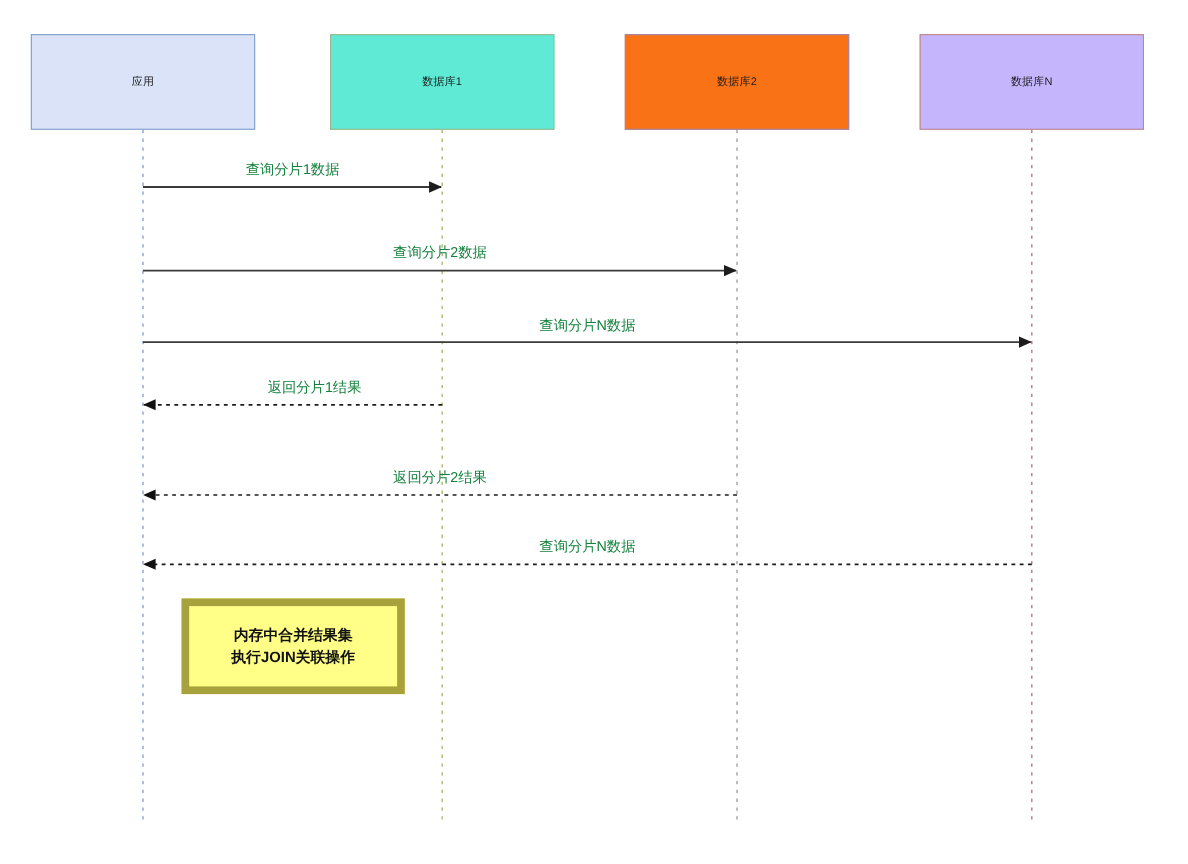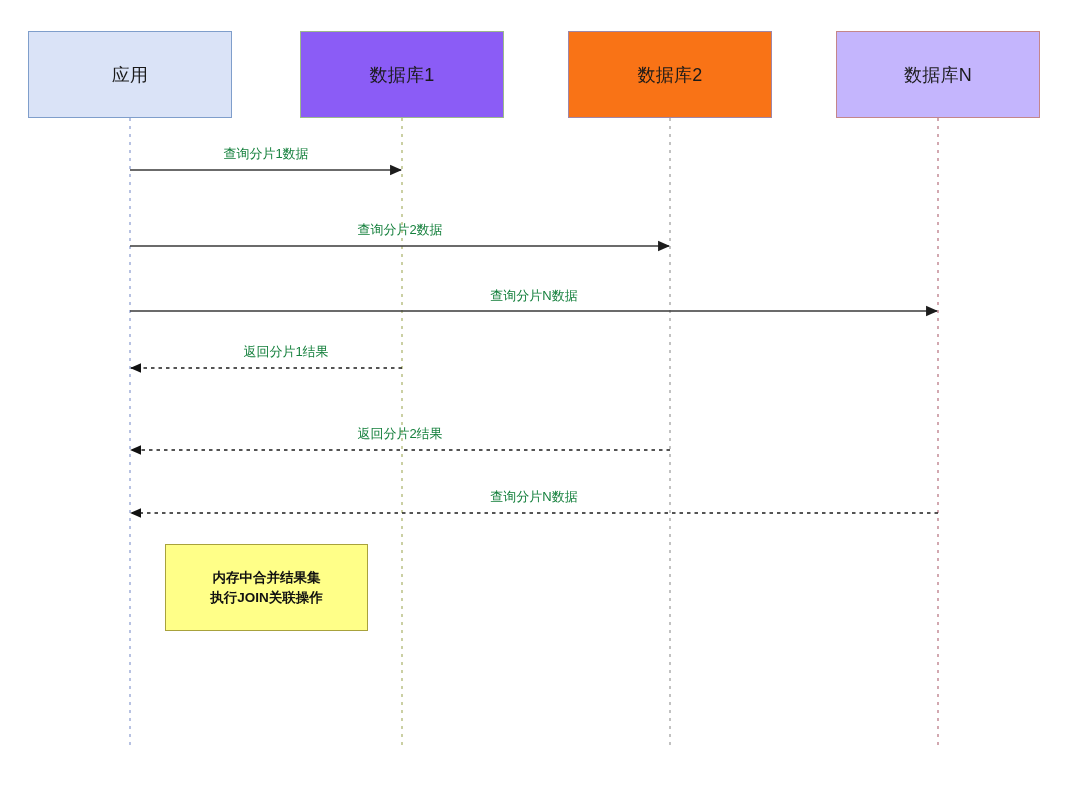--- a/index.html
+++ b/index.html
@@ -35,42 +35,42 @@
   .participant {
     position: absolute;
     box-sizing: border-box;
     border-width: 1px;
     border-style: solid;
     display: flex;
     align-items: center;
     justify-content: center;
   }
   .participant .plabel {
-    font-size: 18px;
+    font-size: 10px;
     color: #1a1a1a;
     line-height: 1;
     letter-spacing: 0.2px;
     white-space: nowrap;
   }
 
   
   .msg-label {
     position: absolute;
     font-size: 13px;
     color: #15803d;
     line-height: 1;
     white-space: nowrap;
     transform: translateX(-50%);
   }
 
   
   .note {
     position: absolute;
     box-sizing: border-box;
-    border: 1px solid #4d7c0f;
+    border: 7px solid #4d7c0f;
     background: #ffff88;
     display: flex;
     flex-direction: column;
     align-items: center;
     justify-content: center;
   }
   .note .nline {
     font-size: 13.5px;
     font-weight: bold;
     color: #111111;
@@ -104,21 +104,21 @@
         <line x1="402" x2="131" y1="368" y2="368" stroke="#1c1c1c" stroke-width="1.5" stroke-dasharray="3.5 4" marker-end="url(#arrow-left-solid)"></line>
         <line x1="670" x2="131" y1="450" y2="450" stroke="#1c1c1c" stroke-width="1.5" stroke-dasharray="3.5 4" marker-end="url(#arrow-left-solid)"></line>
         <line x1="938" x2="131" y1="513" y2="513" stroke="#1c1c1c" stroke-width="1.5" stroke-dasharray="3.5 4" marker-end="url(#arrow-left-solid)"></line>
       </g>
   </svg>
 
   <div class="layer" id="box-layer">
       <div class="participant" style="left: 28px; top: 31px; width: 204px; height: 87px; background: rgb(218, 227, 247); border-color: rgb(127, 158, 203);">
         <span class="plabel">应用</span>
       </div>
-      <div class="participant" style="left: 300px; top: 31px; width: 204px; height: 87px; background: #8b5cf6; border-color: rgb(156, 185, 140);">
+      <div class="participant" style="left: 300px; top: 31px; width: 204px; height: 87px; background: #5eead4; border-color: rgb(156, 185, 140);">
         <span class="plabel">数据库1</span>
       </div>
       <div class="participant" style="left: 568px; top: 31px; width: 204px; height: 87px; background: #f97316; border-color: rgb(159, 134, 168);">
         <span class="plabel">数据库2</span>
       </div>
       <div class="participant" style="left: 836px; top: 31px; width: 204px; height: 87px; background: #c4b5fd; border-color: rgb(196, 134, 138);">
         <span class="plabel">数据库N</span>
       </div>
     </div>
   <div class="layer" id="label-layer">

